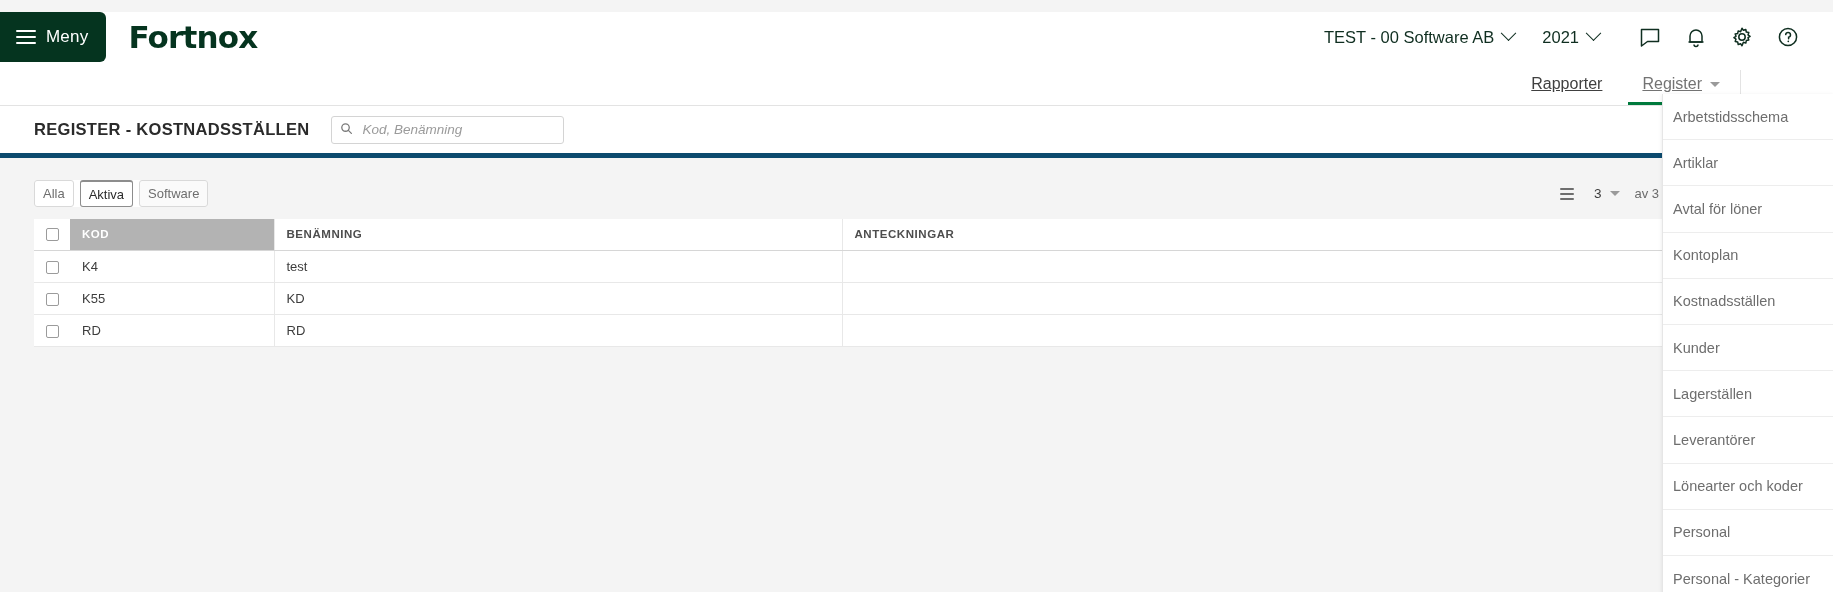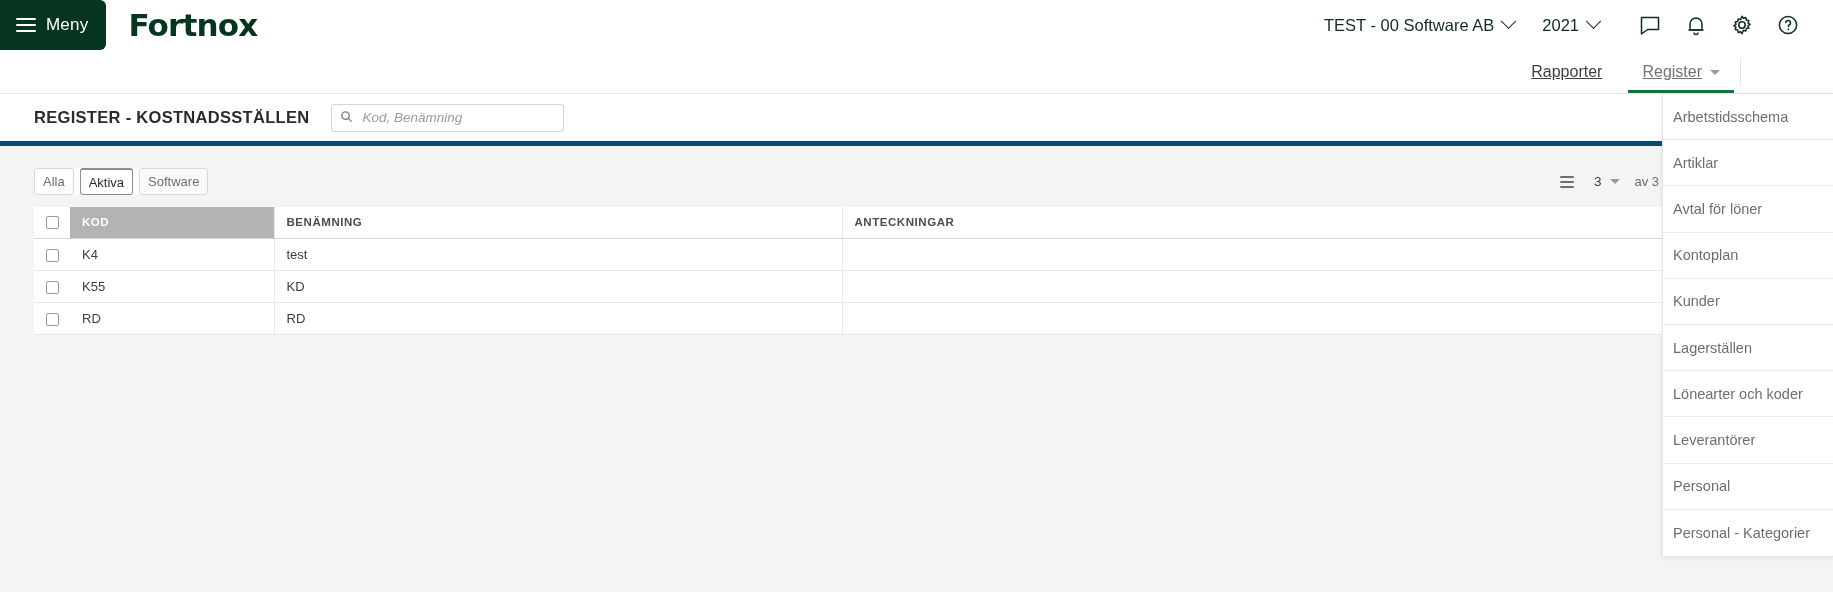--- a/index.html
+++ b/index.html
@@ -14,20 +14,21 @@
   }
 
   
   .topbar {
     position: relative;
     height: 50px;
     background: #ffffff;
     display: flex;
     align-items: center;
     padding-left: 0;
+    margin-top: 12px;
   }
   .meny-btn {
     margin-left: 0;
     height: 50px;
     min-width: 95px;
     background: #05341f;
     color: #ffffff;
     display: flex;
     align-items: center;
     gap: 10px;
@@ -471,19 +472,20 @@
     </table>
   </div>
 
 </div>
 
 <div class="dropdown">
   <div class="dd-item">Arbetstidsschema</div>
   <div class="dd-item">Artiklar</div>
   <div class="dd-item">Avtal för löner</div>
   <div class="dd-item">Kontoplan</div>
+  <div class="dd-item">Kostnadsställen</div>
   <div class="dd-item">Kunder</div>
   <div class="dd-item">Lagerställen</div>
+  <div class="dd-item">Leverantörer</div>
   <div class="dd-item">Lönearter och koder</div>
-  <div class="dd-item">Leverantörer</div>
   <div class="dd-item">Personal</div>
   <div class="dd-item">Personal - Kategorier</div>
 </div>
 
 </body></html>

